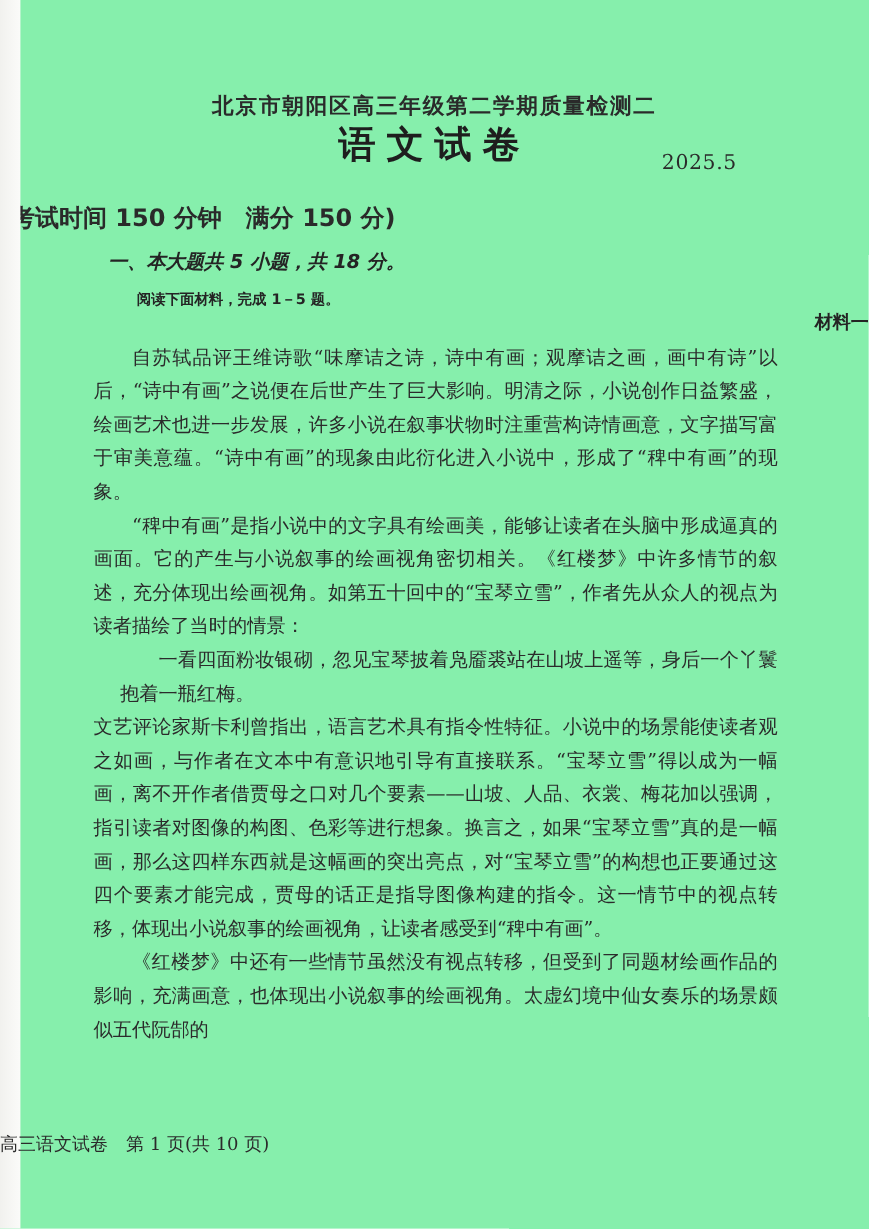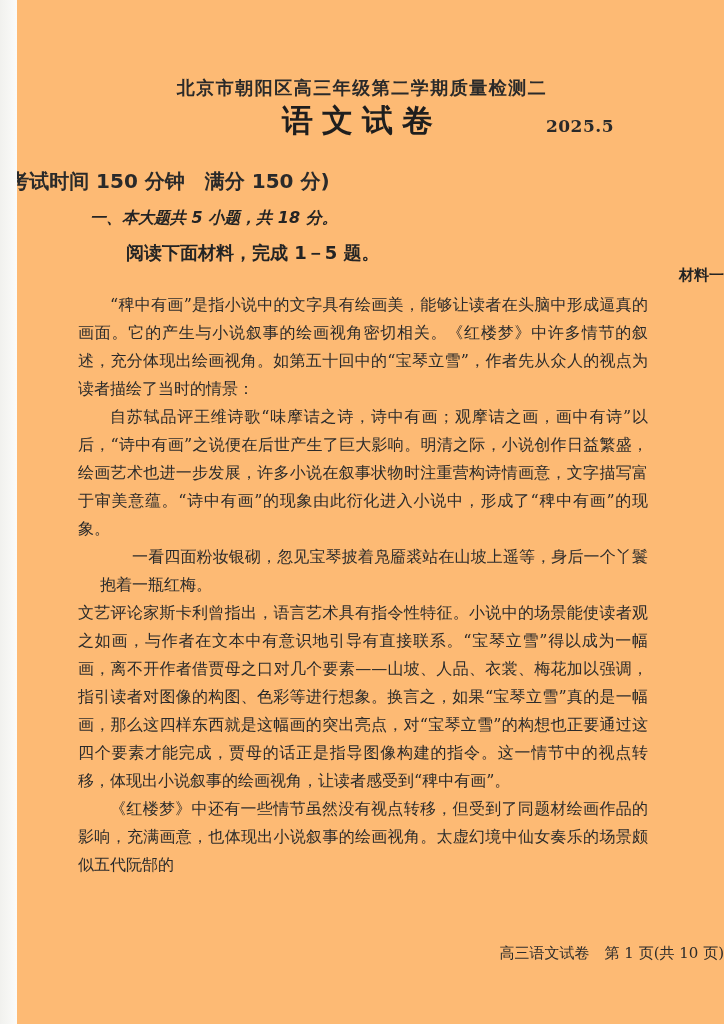--- a/index.html
+++ b/index.html
@@ -4,21 +4,21 @@
 <style>
   html, body {
     margin: 0;
     padding: 0;
     background: #ffffff;
   }
   .page {
     position: relative;
     width: 724px;
     height: 1024px;
-    background: #fdba74;
+    background: #86efac;
     overflow: hidden;
     color: #242424;
     font-family: "DejaVu Serif", serif;
   }
   .scan-edge {
     position: absolute;
     left: 0; top: 0;
     width: 17px; height: 100%;
     background: linear-gradient(to right, #f1f1ee, #fbfbf9);
   }
@@ -40,26 +40,25 @@
   .paper-title {
     font-family: "DejaVu Sans", sans-serif;
     font-weight: bold;
     font-size: 31px;
     letter-spacing: 9px;
     color: #1e1e1e;
   }
   .exam-date {
     position: absolute;
     right: 110px;
-    top: 16px;
+    top: 26px;
     font-size: 17px;
     letter-spacing: 0.5px;
     font-family: "DejaVu Serif", serif;
     color: #2a2a2a;
-    font-weight: bold;
   }
   .exam-info {
     margin-top: 24px;
     font-family: "DejaVu Sans", sans-serif;
     font-weight: bold;
     font-size: 20px;
     color: #2a2a2a;
   }
   .notice {
     margin: 17px 76px 0 78px;
@@ -76,21 +75,21 @@
     font-weight: bold;
     font-size: 16px;
     color: #242424;
     font-style: italic;
   }
   .instruction {
     margin: 12px 76px 0 90px;
     text-indent: 2em;
     font-family: "DejaVu Sans", sans-serif;
     font-weight: bold;
-    font-size: 18px;
+    font-size: 12px;
     color: #242424;
   }
   .material-label {
     margin-top: 1px;
     text-align: right;
     font-family: "DejaVu Sans", sans-serif;
     font-weight: bold;
     font-size: 15px;
     color: #242424;
   }
@@ -105,21 +104,21 @@
   .body-indent { text-indent: 2em; }
   .body-flush { text-indent: 0; }
   .quote {
     margin-left: 22px !important;
     text-indent: 2em;
   }
   .page-footer {
     position: absolute;
     left: 0; right: 0;
     top: 944px;
-    text-align: right;
+    text-align: left;
     font-size: 15px;
     color: #2b2b2b;
     font-family: "DejaVu Serif", serif;
   }
 </style>
 </head>
 <body>
 
 <div class="page">
   <div class="scan-edge"></div>
@@ -134,21 +133,21 @@
   <div class="exam-info">(考试时间 150 分钟　满分 150 分)</div>
 
 
   <div class="section-heading">一、本大题共 5 小题，共 18 分。</div>
 
   <div class="instruction">阅读下面材料，完成 1－5 题。</div>
 
   <div class="material-label">材料一</div>
 
   <div class="content">
+    <p class="body-indent">自苏轼品评王维诗歌“味摩诘之诗，诗中有画；观摩诘之画，画中有诗”以后，“诗中有画”之说便在后世产生了巨大影响。明清之际，小说创作日益繁盛，绘画艺术也进一步发展，许多小说在叙事状物时注重营构诗情画意，文字描写富于审美意蕴。“诗中有画”的现象由此衍化进入小说中，形成了“稗中有画”的现象。</p>
     <p class="body-indent">“稗中有画”是指小说中的文字具有绘画美，能够让读者在头脑中形成逼真的画面。它的产生与小说叙事的绘画视角密切相关。《红楼梦》中许多情节的叙述，充分体现出绘画视角。如第五十回中的“宝琴立雪”，作者先从众人的视点为读者描绘了当时的情景：</p>
-    <p class="body-indent">自苏轼品评王维诗歌“味摩诘之诗，诗中有画；观摩诘之画，画中有诗”以后，“诗中有画”之说便在后世产生了巨大影响。明清之际，小说创作日益繁盛，绘画艺术也进一步发展，许多小说在叙事状物时注重营构诗情画意，文字描写富于审美意蕴。“诗中有画”的现象由此衍化进入小说中，形成了“稗中有画”的现象。</p>
     <p class="quote">一看四面粉妆银砌，忽见宝琴披着凫靥裘站在山坡上遥等，身后一个丫鬟抱着一瓶红梅。</p>
     <p class="body-flush">文艺评论家斯卡利曾指出，语言艺术具有指令性特征。小说中的场景能使读者观之如画，与作者在文本中有意识地引导有直接联系。“宝琴立雪”得以成为一幅画，离不开作者借贾母之口对几个要素——山坡、人品、衣裳、梅花加以强调，指引读者对图像的构图、色彩等进行想象。换言之，如果“宝琴立雪”真的是一幅画，那么这四样东西就是这幅画的突出亮点，对“宝琴立雪”的构想也正要通过这四个要素才能完成，贾母的话正是指导图像构建的指令。这一情节中的视点转移，体现出小说叙事的绘画视角，让读者感受到“稗中有画”。</p>
     <p class="body-indent">《红楼梦》中还有一些情节虽然没有视点转移，但受到了同题材绘画作品的影响，充满画意，也体现出小说叙事的绘画视角。太虚幻境中仙女奏乐的场景颇似五代阮郜的</p>
   </div>
 
   <div class="page-footer">高三语文试卷　第 1 页(共 10 页)</div>
 </div>
 
 </body></html>

